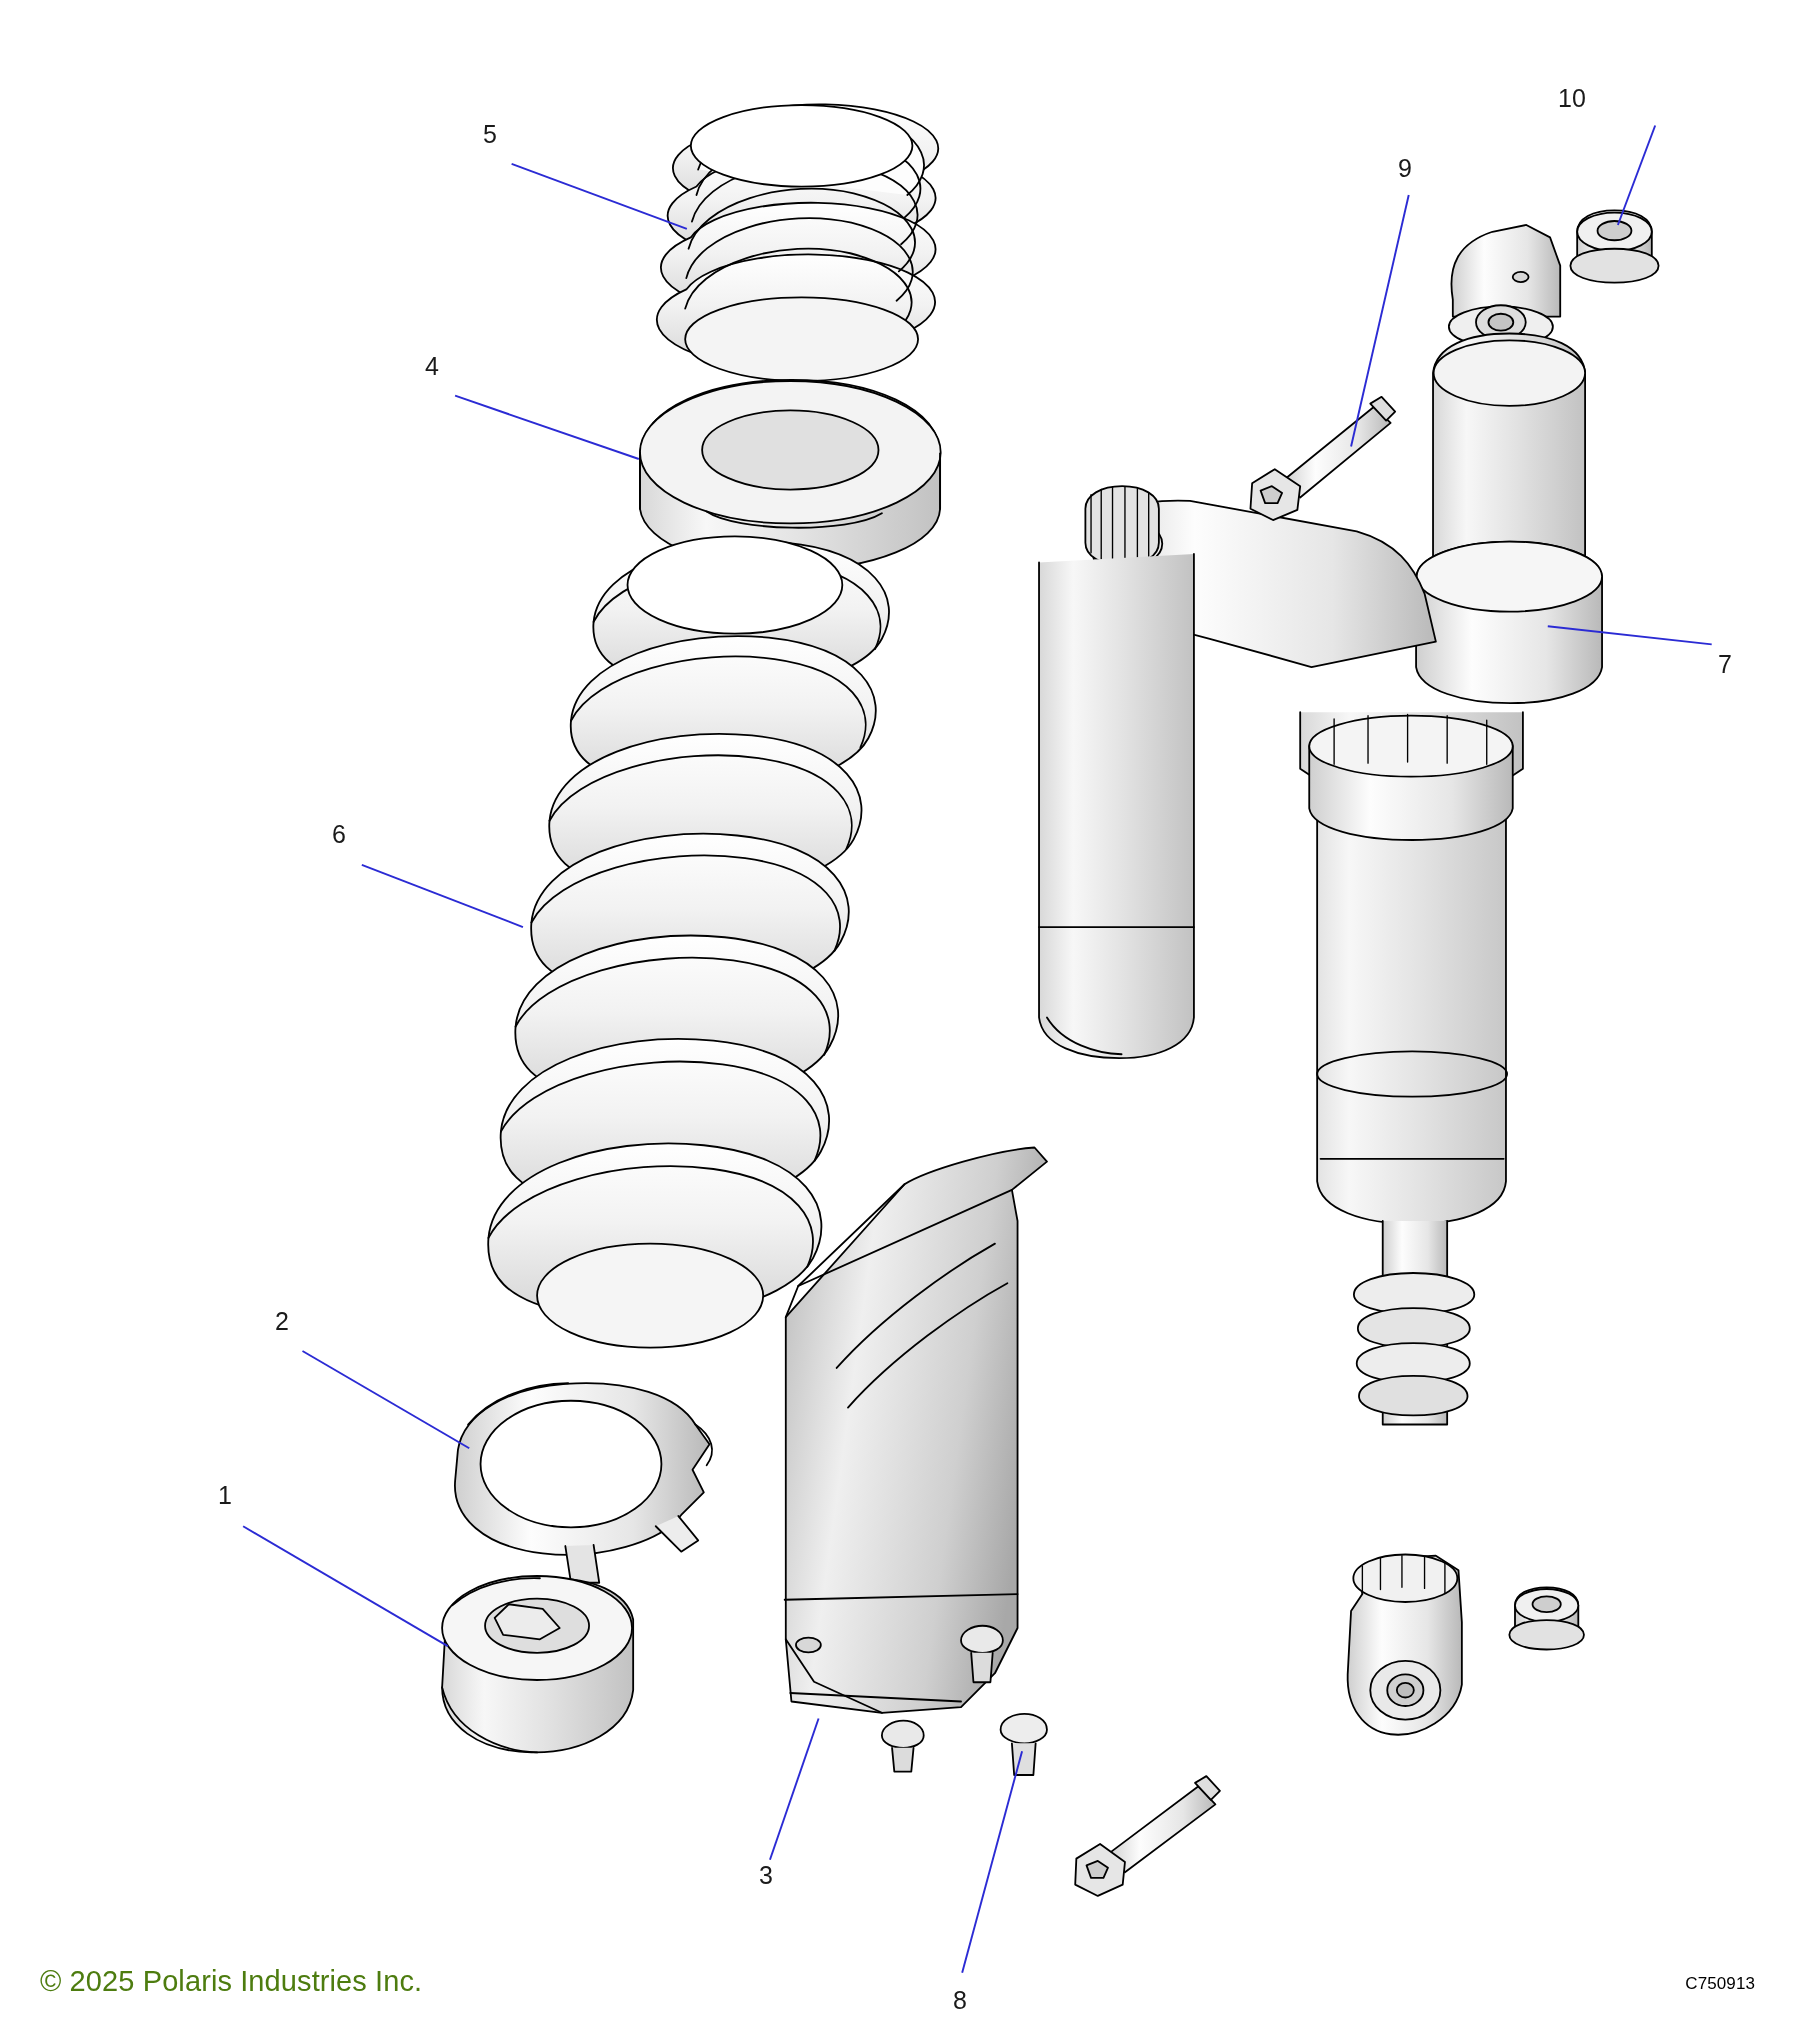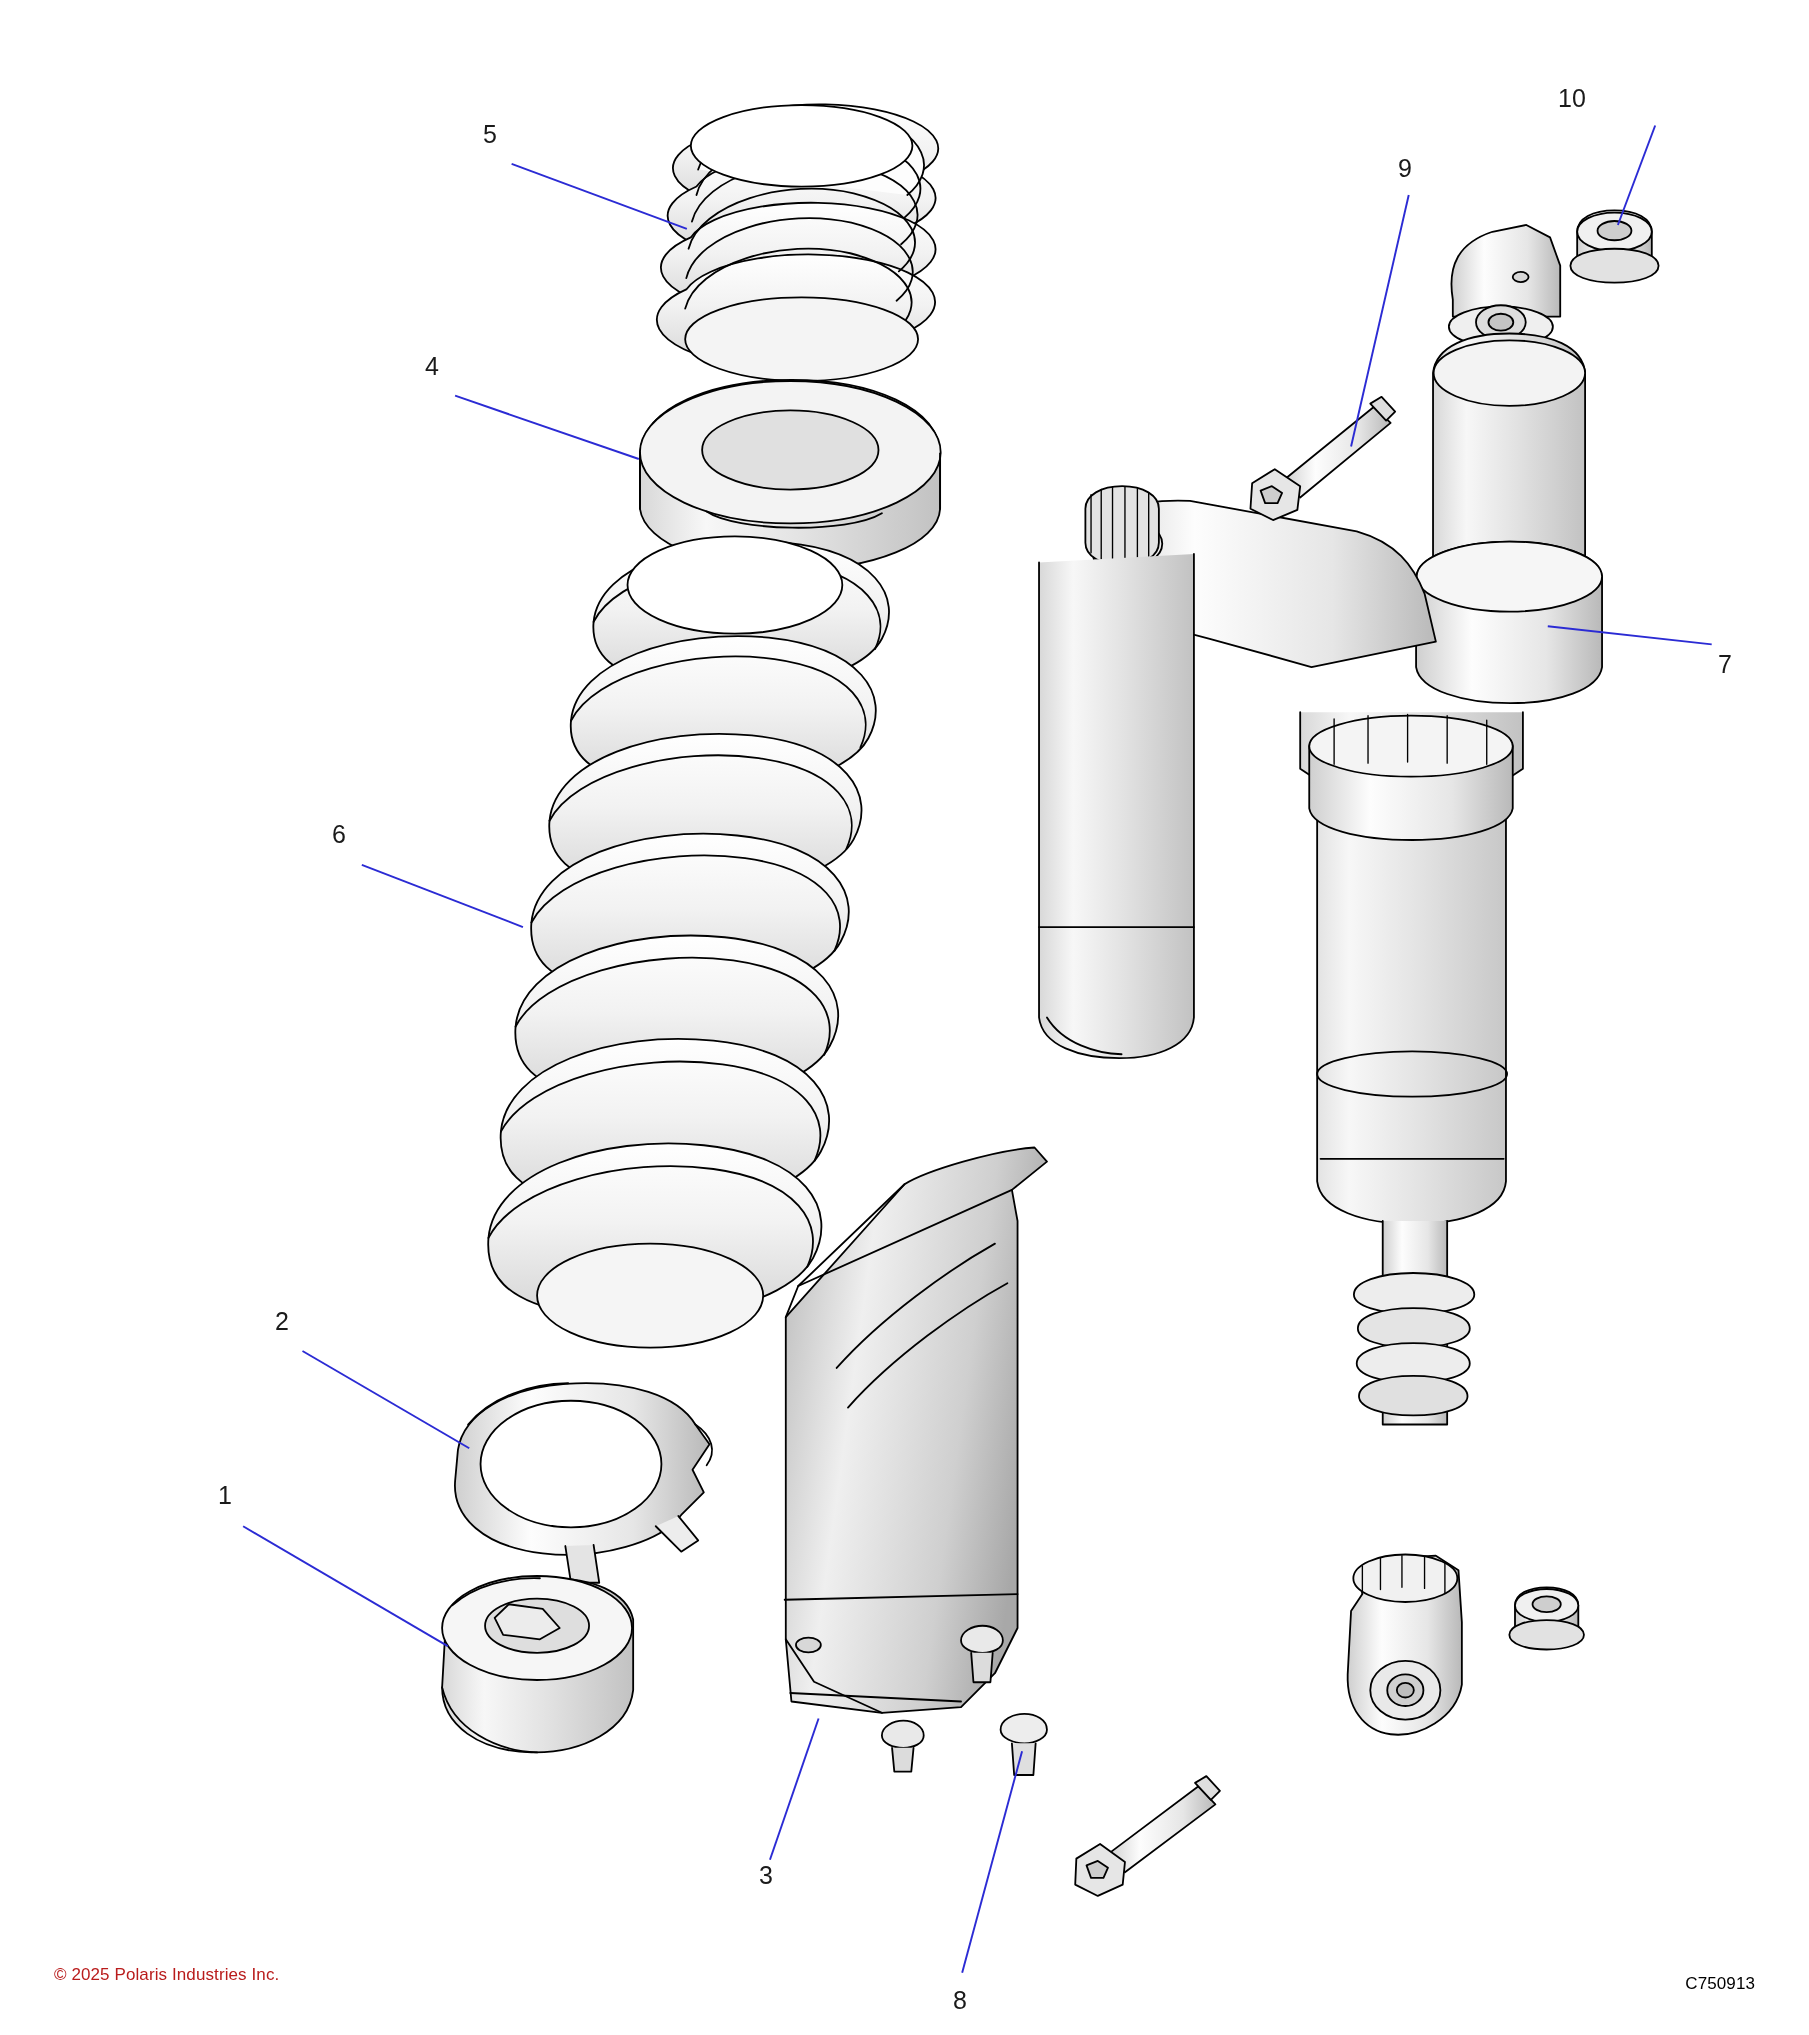--- a/index.html
+++ b/index.html
@@ -15,24 +15,24 @@
     overflow: hidden;
   }
   #diagram-root {
     position: absolute;
     left: 0; top: 0;
     width: 1809px;
     height: 2035px;
   }
   .footer-copyright {
     position: absolute;
-    left: 54px;
+    left: 40px;
     top: 1965px;
-    font-size: 17px;
-    color: #b91c1c;
+    font-size: 29px;
+    color: #4d7c0f;
     letter-spacing: 0.1px;
     white-space: nowrap;
   }
   .footer-partno {
     position: absolute;
     right: 54px;
     top: 1974px;
     font-size: 17px;
     color: #000000;
     letter-spacing: 0.1px;

